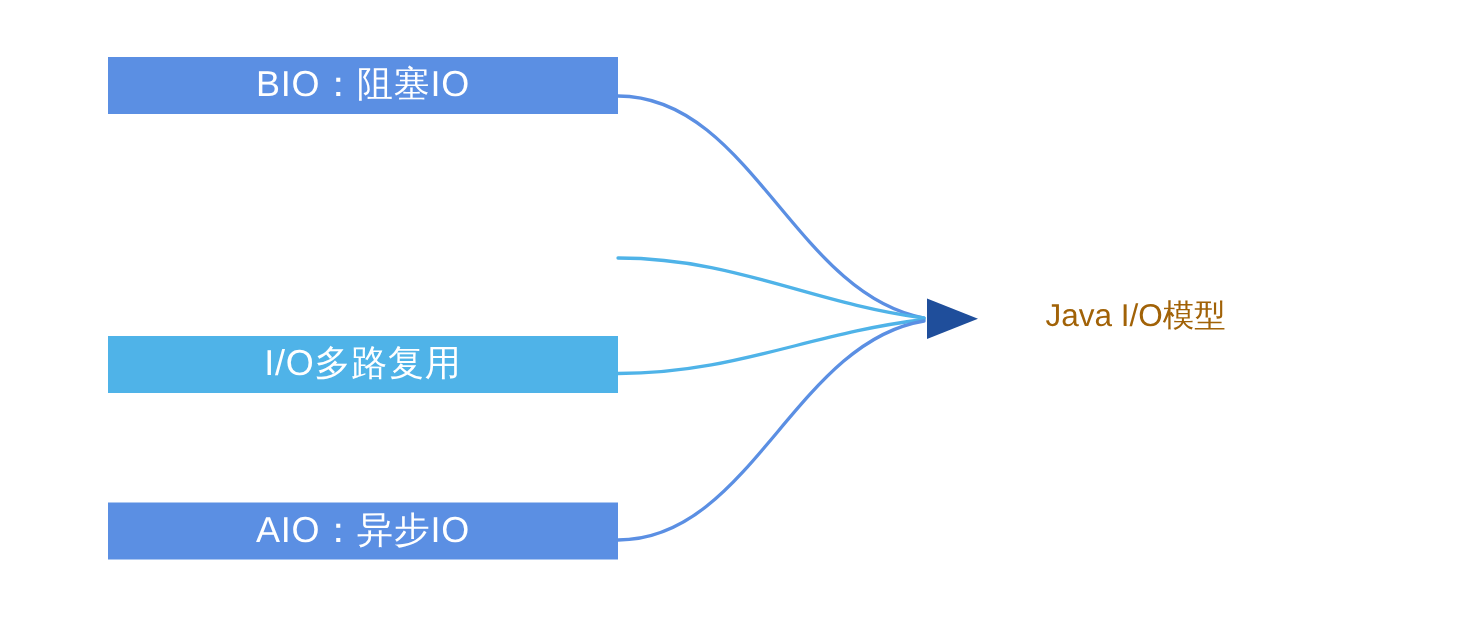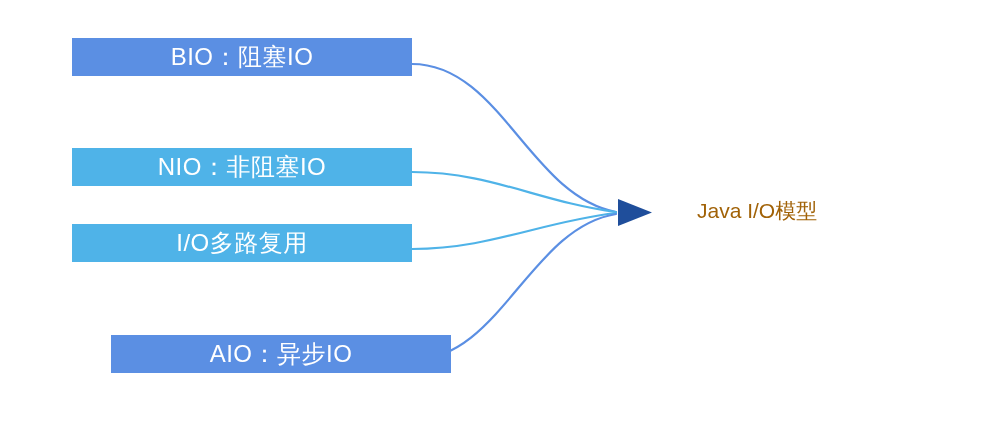--- a/index.html
+++ b/index.html
@@ -69,27 +69,24 @@
     <path d="M 412 172 C 490 172, 540 202, 616 212" fill="none" stroke="#4FB3E8" stroke-width="2.2" stroke-linecap="round"></path>
     <path d="M 412 249 C 490 249, 540 222, 616 213" fill="none" stroke="#4FB3E8" stroke-width="2.2" stroke-linecap="round"></path>
     <path d="M 412 360 C 500 360, 530 228, 616 214" fill="none" stroke="#5B8FE3" stroke-width="2.2" stroke-linecap="round"></path>
     <polygon points="618,199 652,212.5 618,226" fill="#1F4E9B"></polygon>
   </svg>
 
   <div class="node-box" id="node-bio" style="background:#5B8FE3;">
     <span class="node-label">BIO：阻塞IO</span>
   </div>
 
-  <div class="node-box" id="node-nio" style="background:#4FB3E8;">
-    <span class="node-label">NIO：非阻塞IO</span>
-  </div>
 
   <div class="node-box" id="node-mux" style="background:#4FB3E8;">
     <span class="node-label">I/O多路复用</span>
   </div>
 
-  <div class="node-box" id="node-aio" style="background:#5B8FE3;margin-left:39px;">
+  <div class="node-box" id="node-aio" style="background:#5B8FE3;">
     <span class="node-label">AIO：异步IO</span>
   </div>
 
   <div class="target-label">Java I/O模型</div>
 
 </div>
 
 </body></html>

